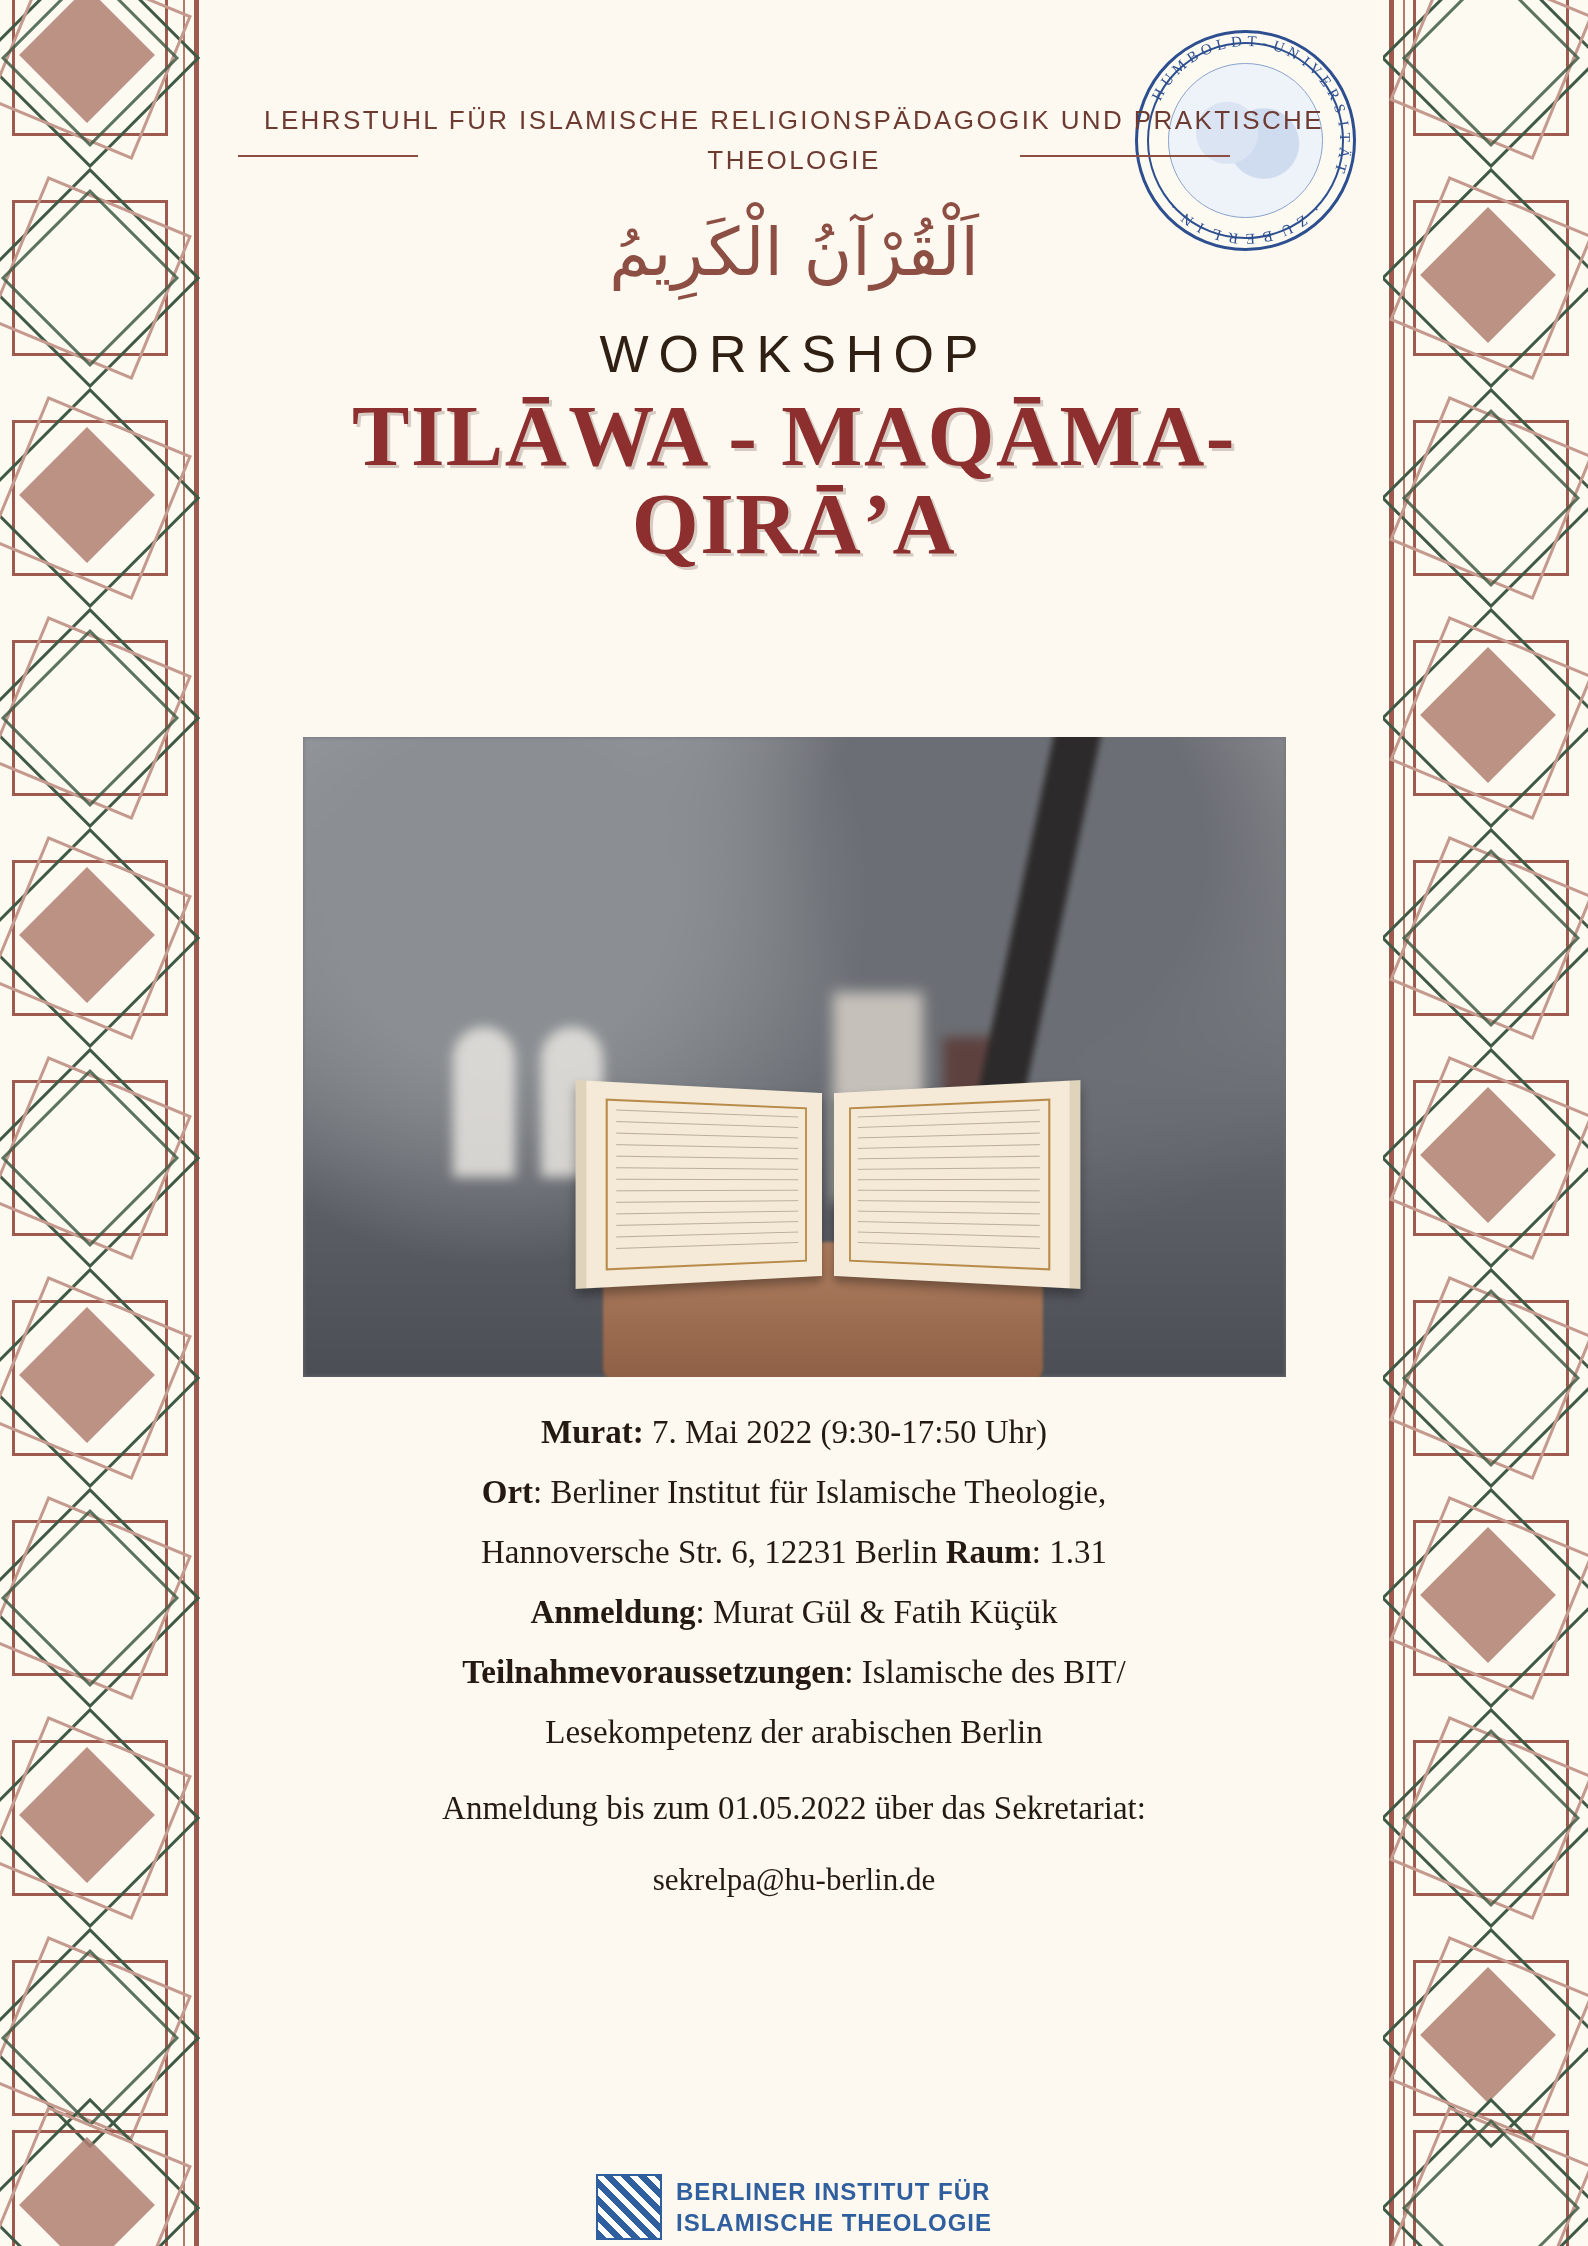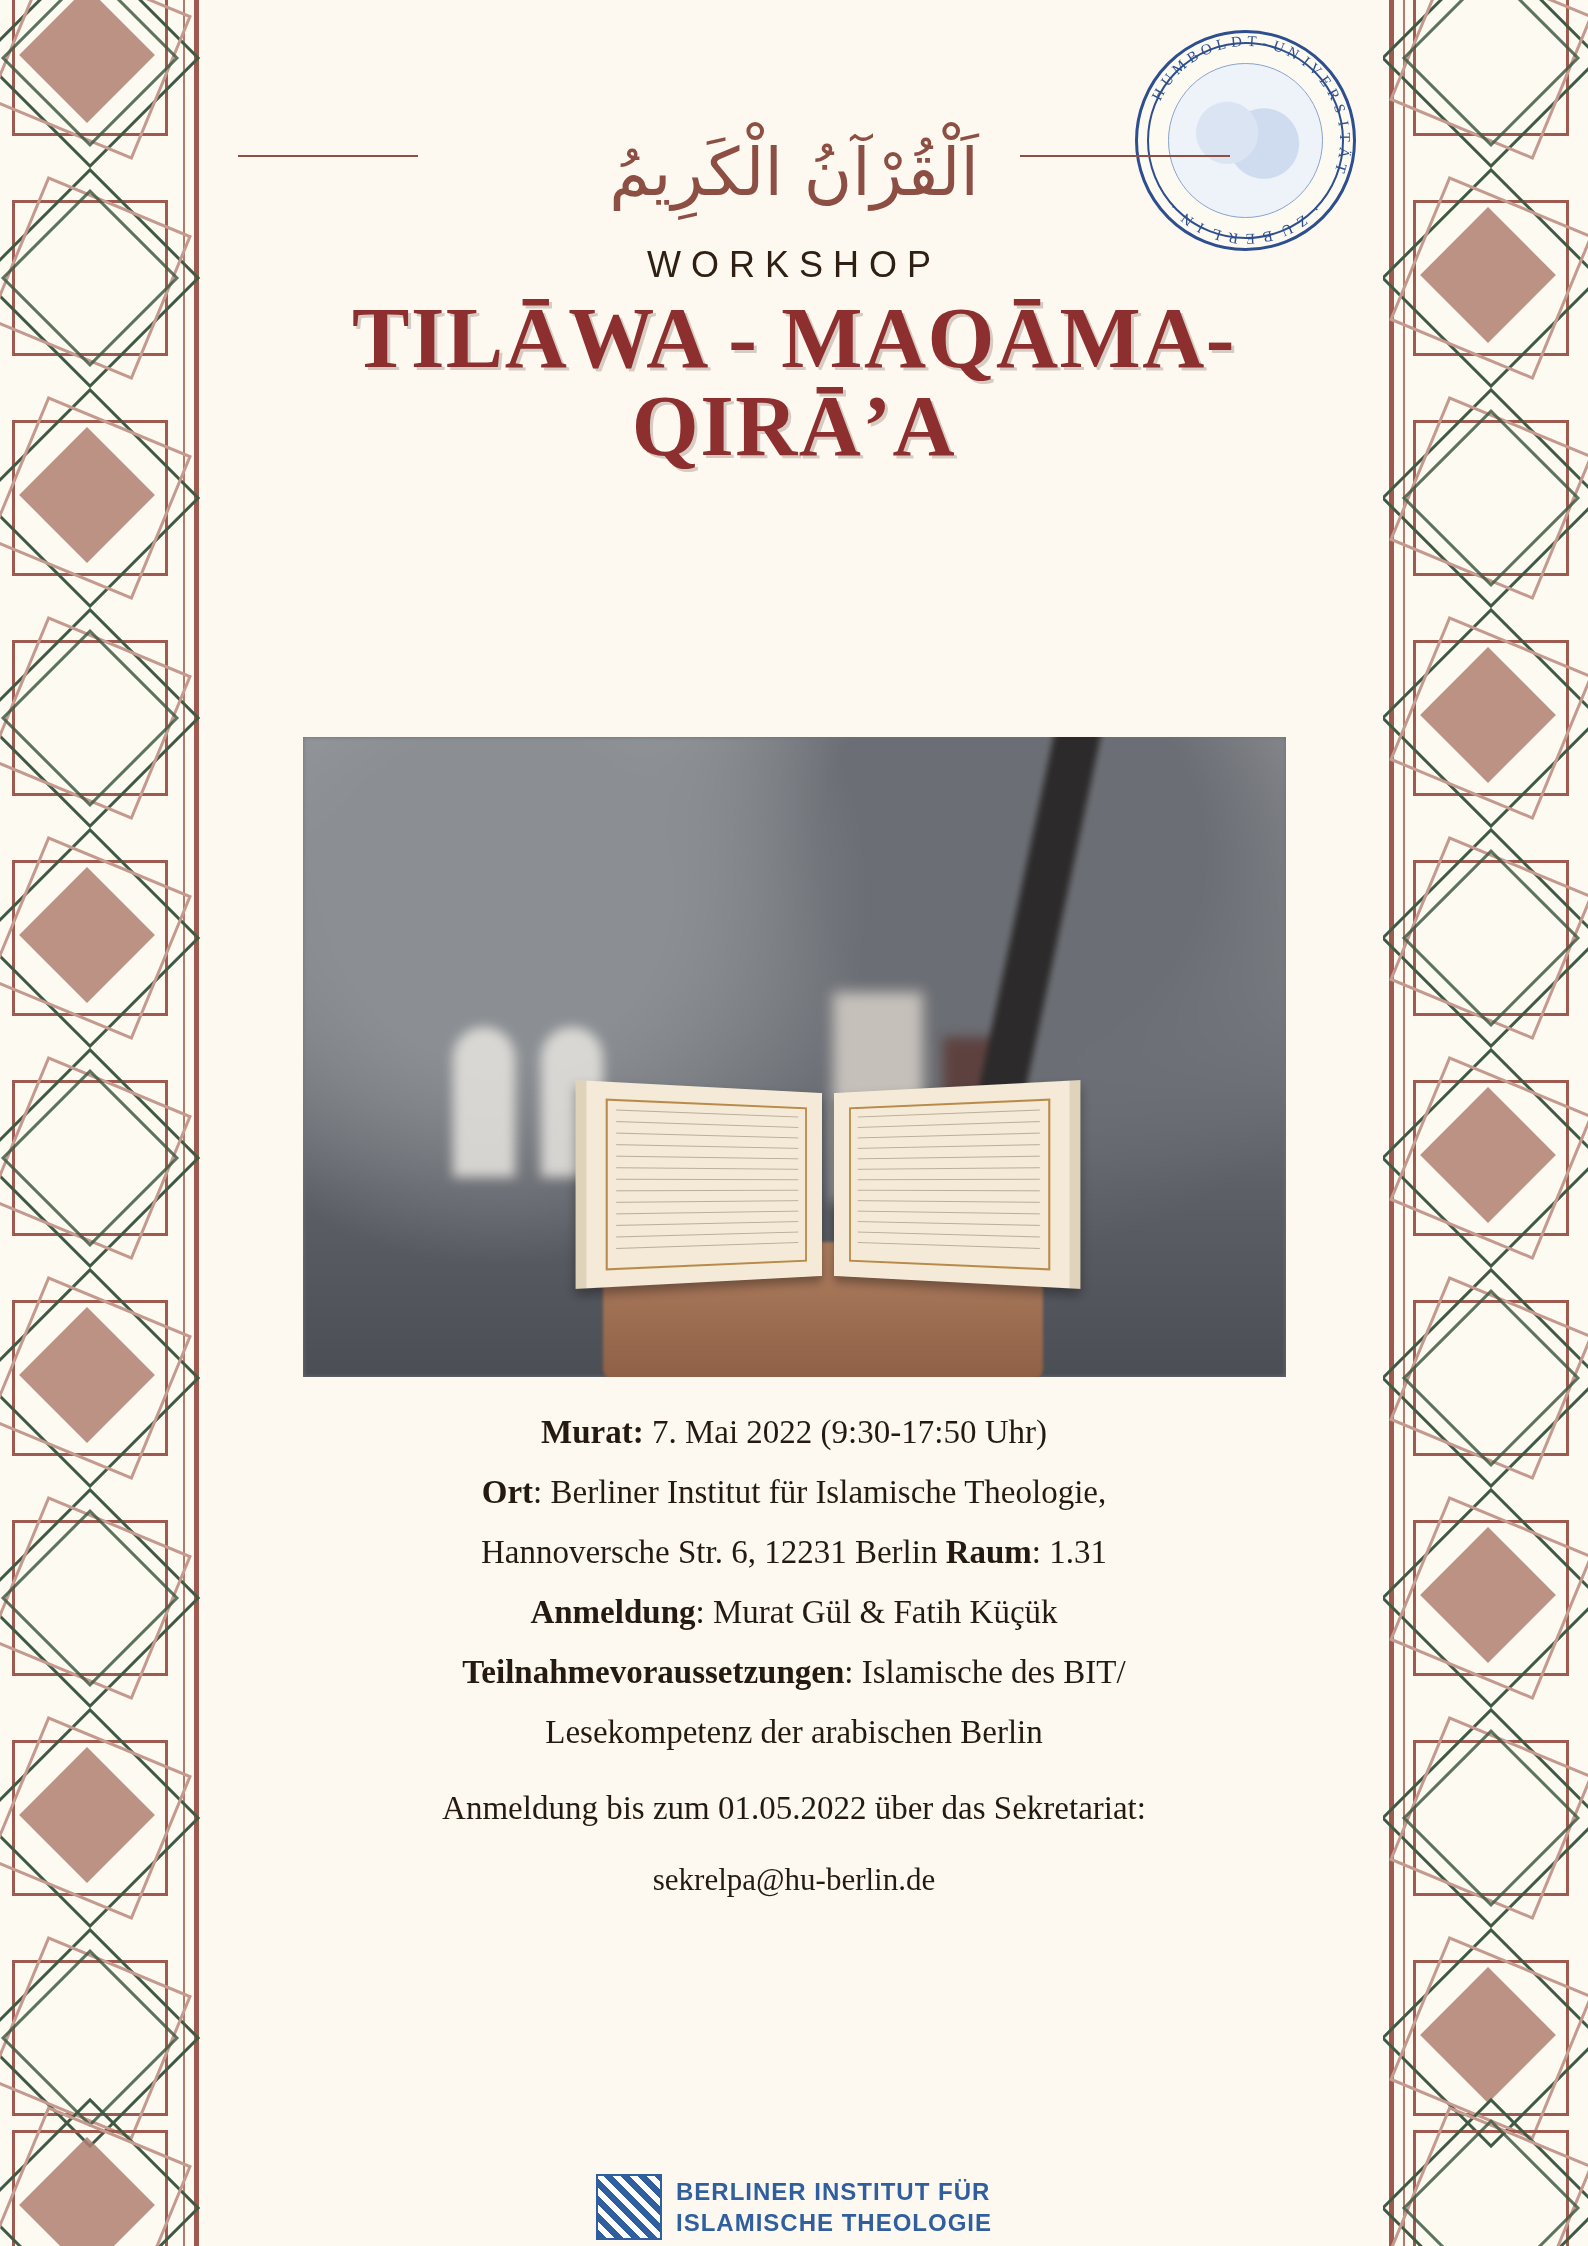--- a/index.html
+++ b/index.html
@@ -112,21 +112,21 @@
     color: #8d4f43;
     font-size: 66px;
     line-height: 78px;
     font-family: "DejaVu Sans", sans-serif;
     direction: rtl;
   }
 
   .workshop-word {
     margin-top: 32px;
     font-family: "Liberation Sans", sans-serif;
-    font-size: 36px;
+    font-size: 52px;
     letter-spacing: 10px;
     color: #2f2013;
     text-transform: uppercase;
   }
   .main-title {
     margin-top: 8px;
     font-family: "Liberation Serif", serif;
     font-weight: bold;
     font-size: 86px;
     line-height: 88px;
@@ -504,20 +504,21 @@
       <span style="transform:rotate(178deg) translate(-50%,0)">E</span>
       <span style="transform:rotate(188deg) translate(-50%,0)">R</span>
       <span style="transform:rotate(198deg) translate(-50%,0)">L</span>
       <span style="transform:rotate(208deg) translate(-50%,0)">I</span>
       <span style="transform:rotate(217deg) translate(-50%,0)">N</span>
       <span style="transform:rotate(228deg) translate(-50%,0)">·</span>
     </div>
   </div>
 
   <div class="header">
+    <div class="dept">LEHRSTUHL FÜR  ISLAMISCHE RELIGIONSPÄDAGOGIK UND PRAKTISCHE THEOLOGIE</div>
     <div class="arabic-title">اَلْقُرْآنُ الْكَرِيمُ</div>
     <div class="workshop-word">WORKSHOP</div>
     <div class="main-title">TILĀWA - MAQĀMA- QIRĀ’A</div>
   </div>
   <div class="dept-line l"></div>
   <div class="dept-line r"></div>
 
   <div class="photo">
     <div class="blur-bg"></div>
     <div class="arch one"></div>

